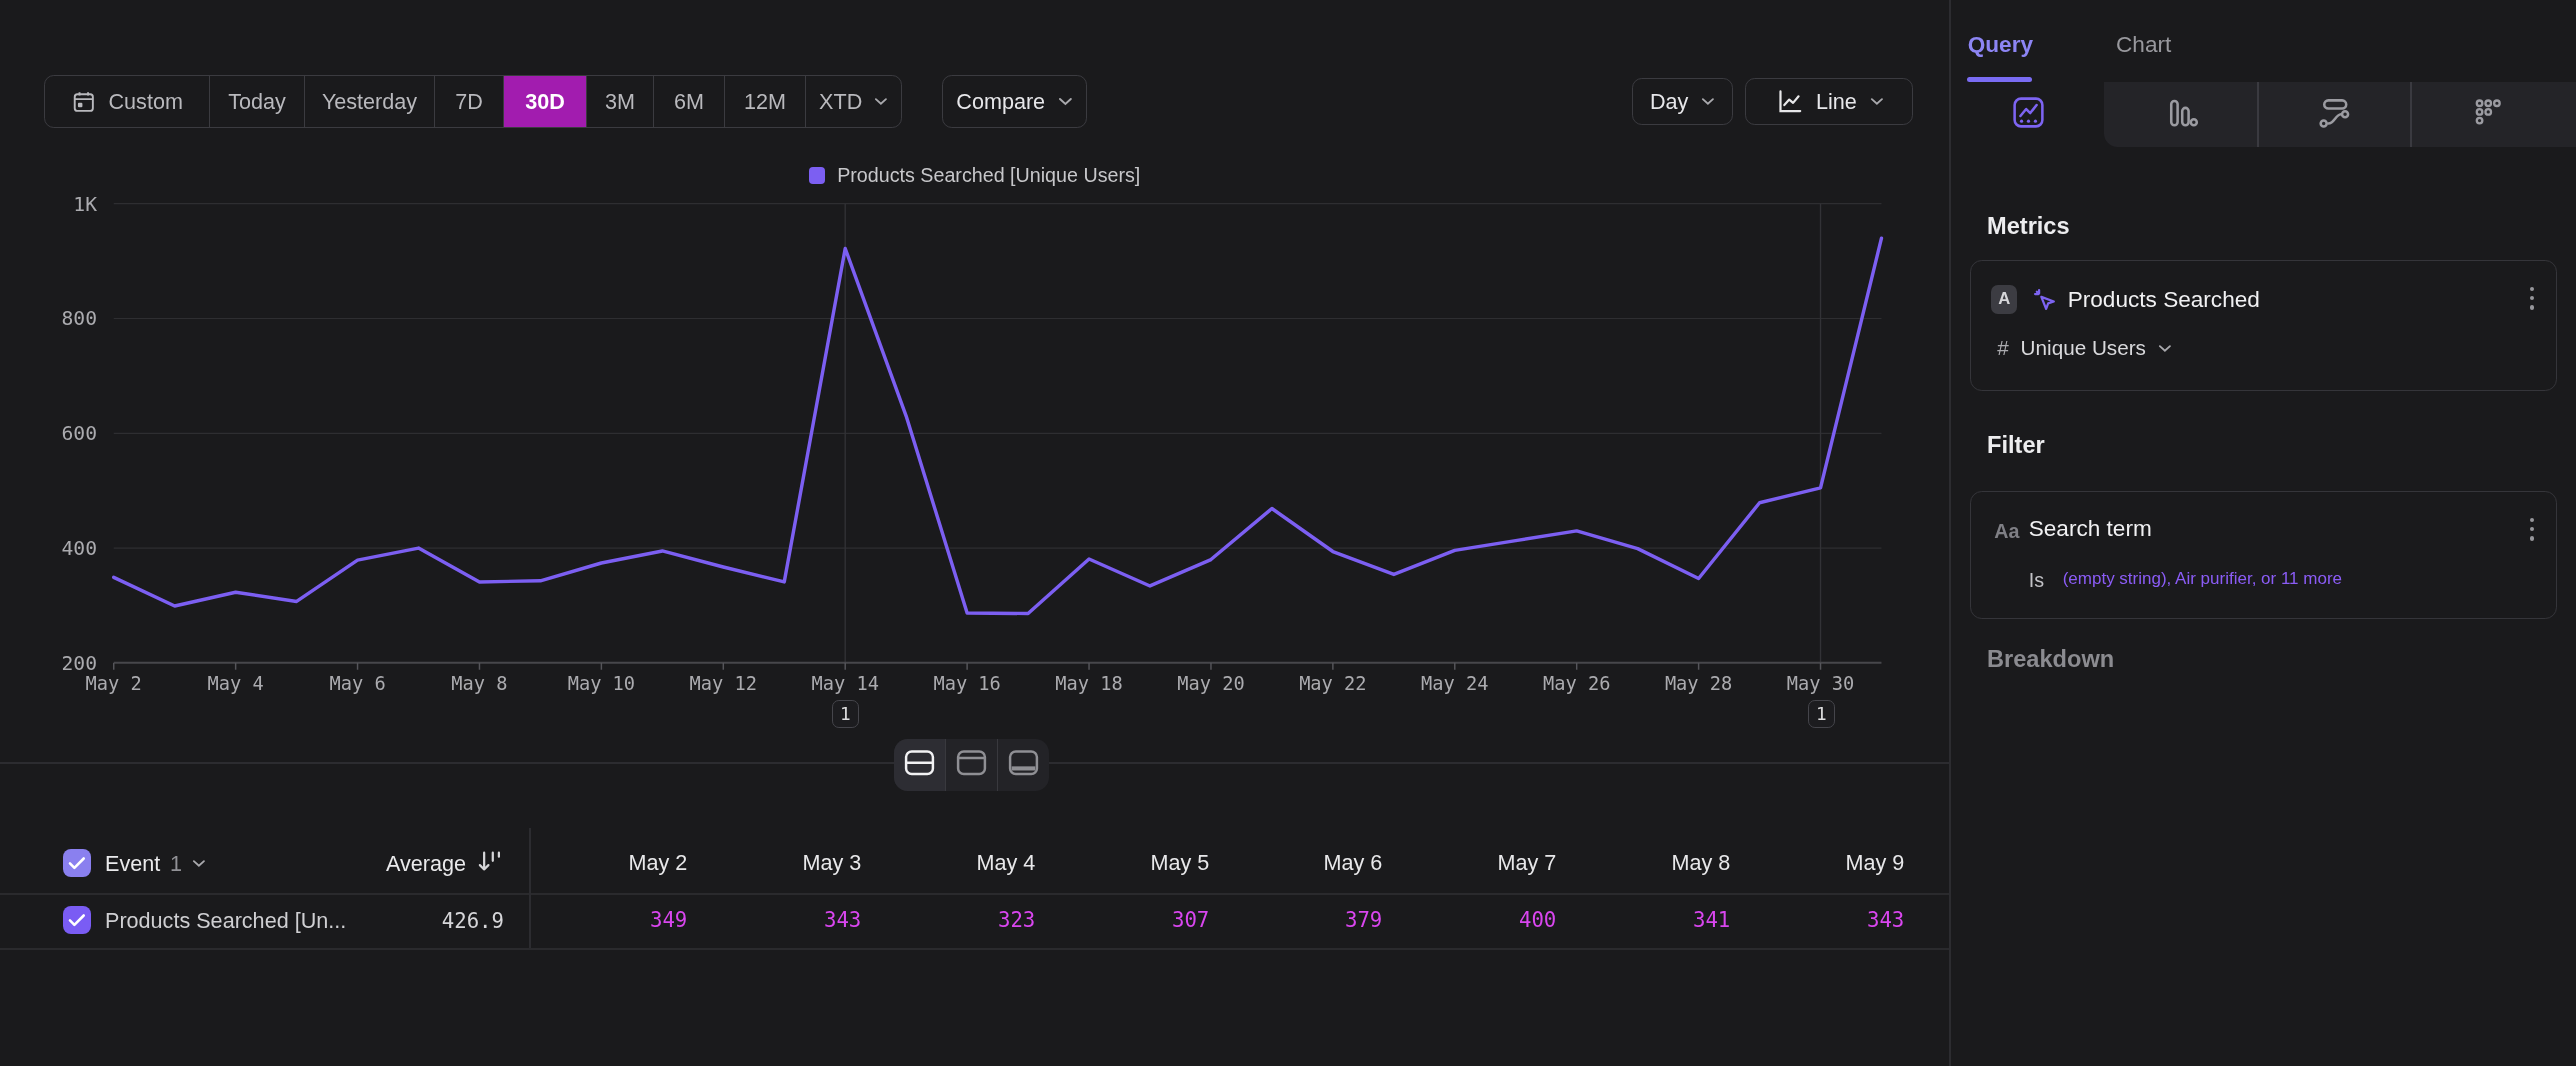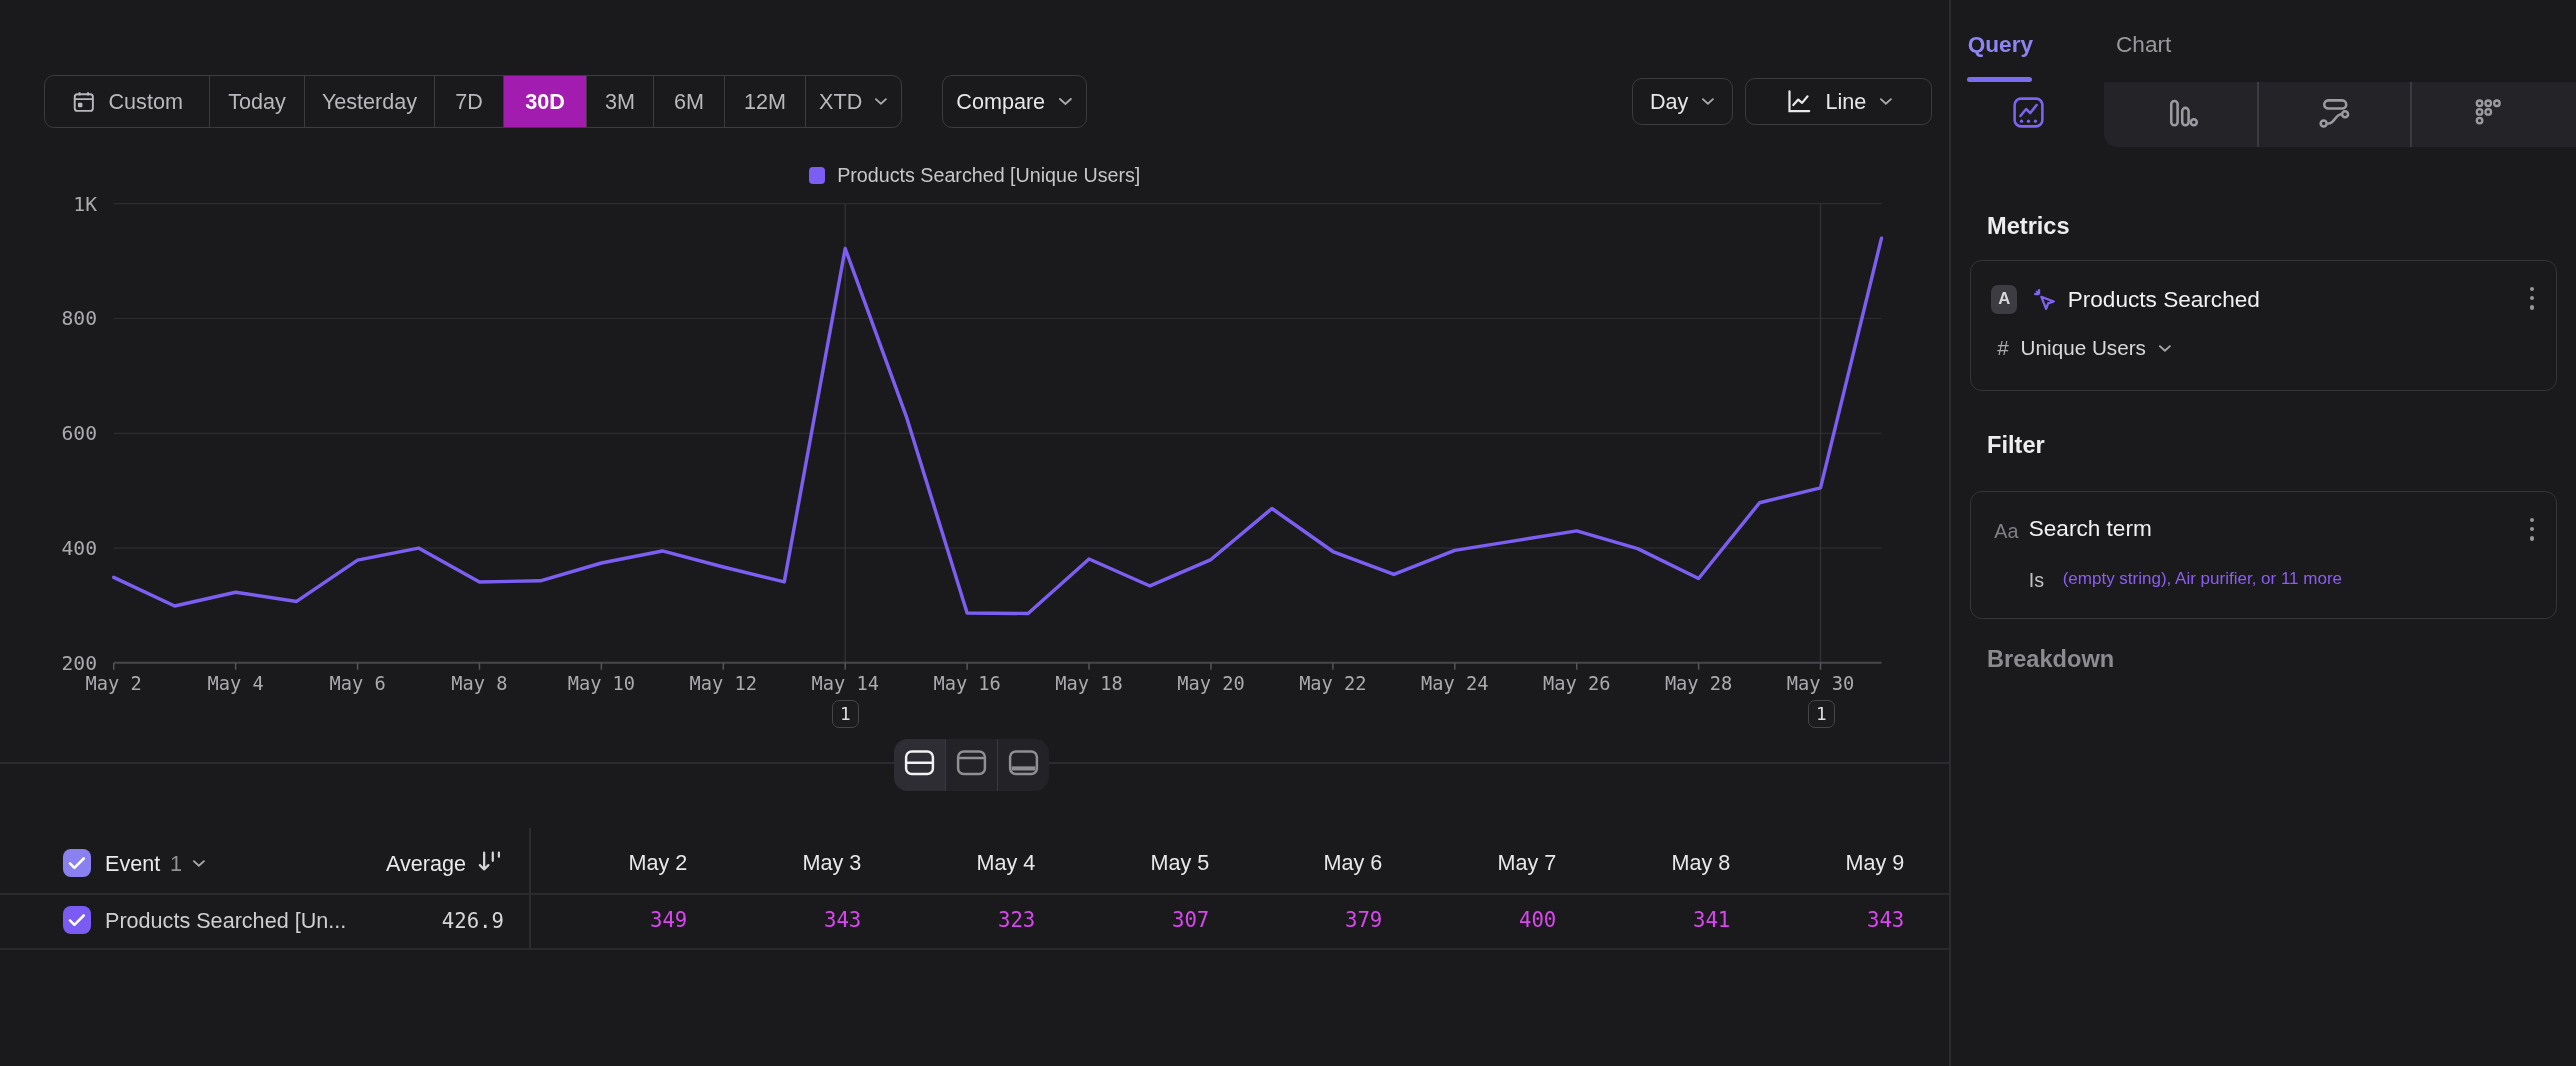--- a/index.html
+++ b/index.html
@@ -155,21 +155,21 @@
 
   <button class="btn" style="left:1632px; top:78px; width:101px; height:47px;">
     <span>Day</span>
     <span class="chev">
       <svg width="13.8" height="8.9" viewBox="0 0 15 9" fill="none" stroke="currentColor" stroke-width="2" stroke-linecap="round">
           <path d="M2 2l5.5 5L13 2"></path>
         </svg>
     </span>
   </button>
 
-  <button class="btn" style="left:1745px; top:78px; width:187px; height:47px;">
+  <button class="btn" style="left:1745px; top:78px; width:168px; height:47px;">
     <span style="display:inline-flex;">
       <svg width="28.5" height="28.5" viewBox="0 0 26 26" fill="none" stroke="#e8e8ea" stroke-width="2">
           <path d="M5 4v18h18" stroke-linecap="round"></path>
           <path d="M8.5 16.5l4.5-5 3.5 3 5-6" stroke-linecap="round" stroke-linejoin="round"></path>
         </svg>
     </span>
     <span>Line</span>
     <span class="chev">
       <svg width="13.8" height="8.9" viewBox="0 0 15 9" fill="none" stroke="currentColor" stroke-width="2" stroke-linecap="round">
           <path d="M2 2l5.5 5L13 2"></path>
@@ -391,21 +391,21 @@
               <path d="M2 2l5.5 5L13 2"></path>
             </svg>
         </span>
       </div>
     </div>
 
     <div class="sec-head" style="left:36px; top:416px;">Filter</div>
     <div class="plus-btn" style="right:33px; top:410px;">+</div>
 
     <div class="card" style="top:475px; height:128px;">
-      <div class="abs" style="left:23.6px; top:27.6px; font-size:19.7px; color:#7f7f85;">Aa</div>
+      <div class="abs" style="left:23.6px; top:27.6px; font-size:19.7px; color:#7f7f85;font-weight:bold;">Aa</div>
       <div class="card-title" style="left:58px; top:23.6px;">Search term</div>
       <div class="kebab" style="top:25.6px;">
           <span></span>
           <span></span>
           <span></span>
         </div>
       <div class="abs" style="left:58px; top:77px; font-size:19.7px; color:#c2c2c6;">Is</div>
       <div class="abs" style="left:92px; top:77px; font-size:17px; color:#8b5cf6;">(empty string), Air purifier, or 11 more</div>
     </div>
 

